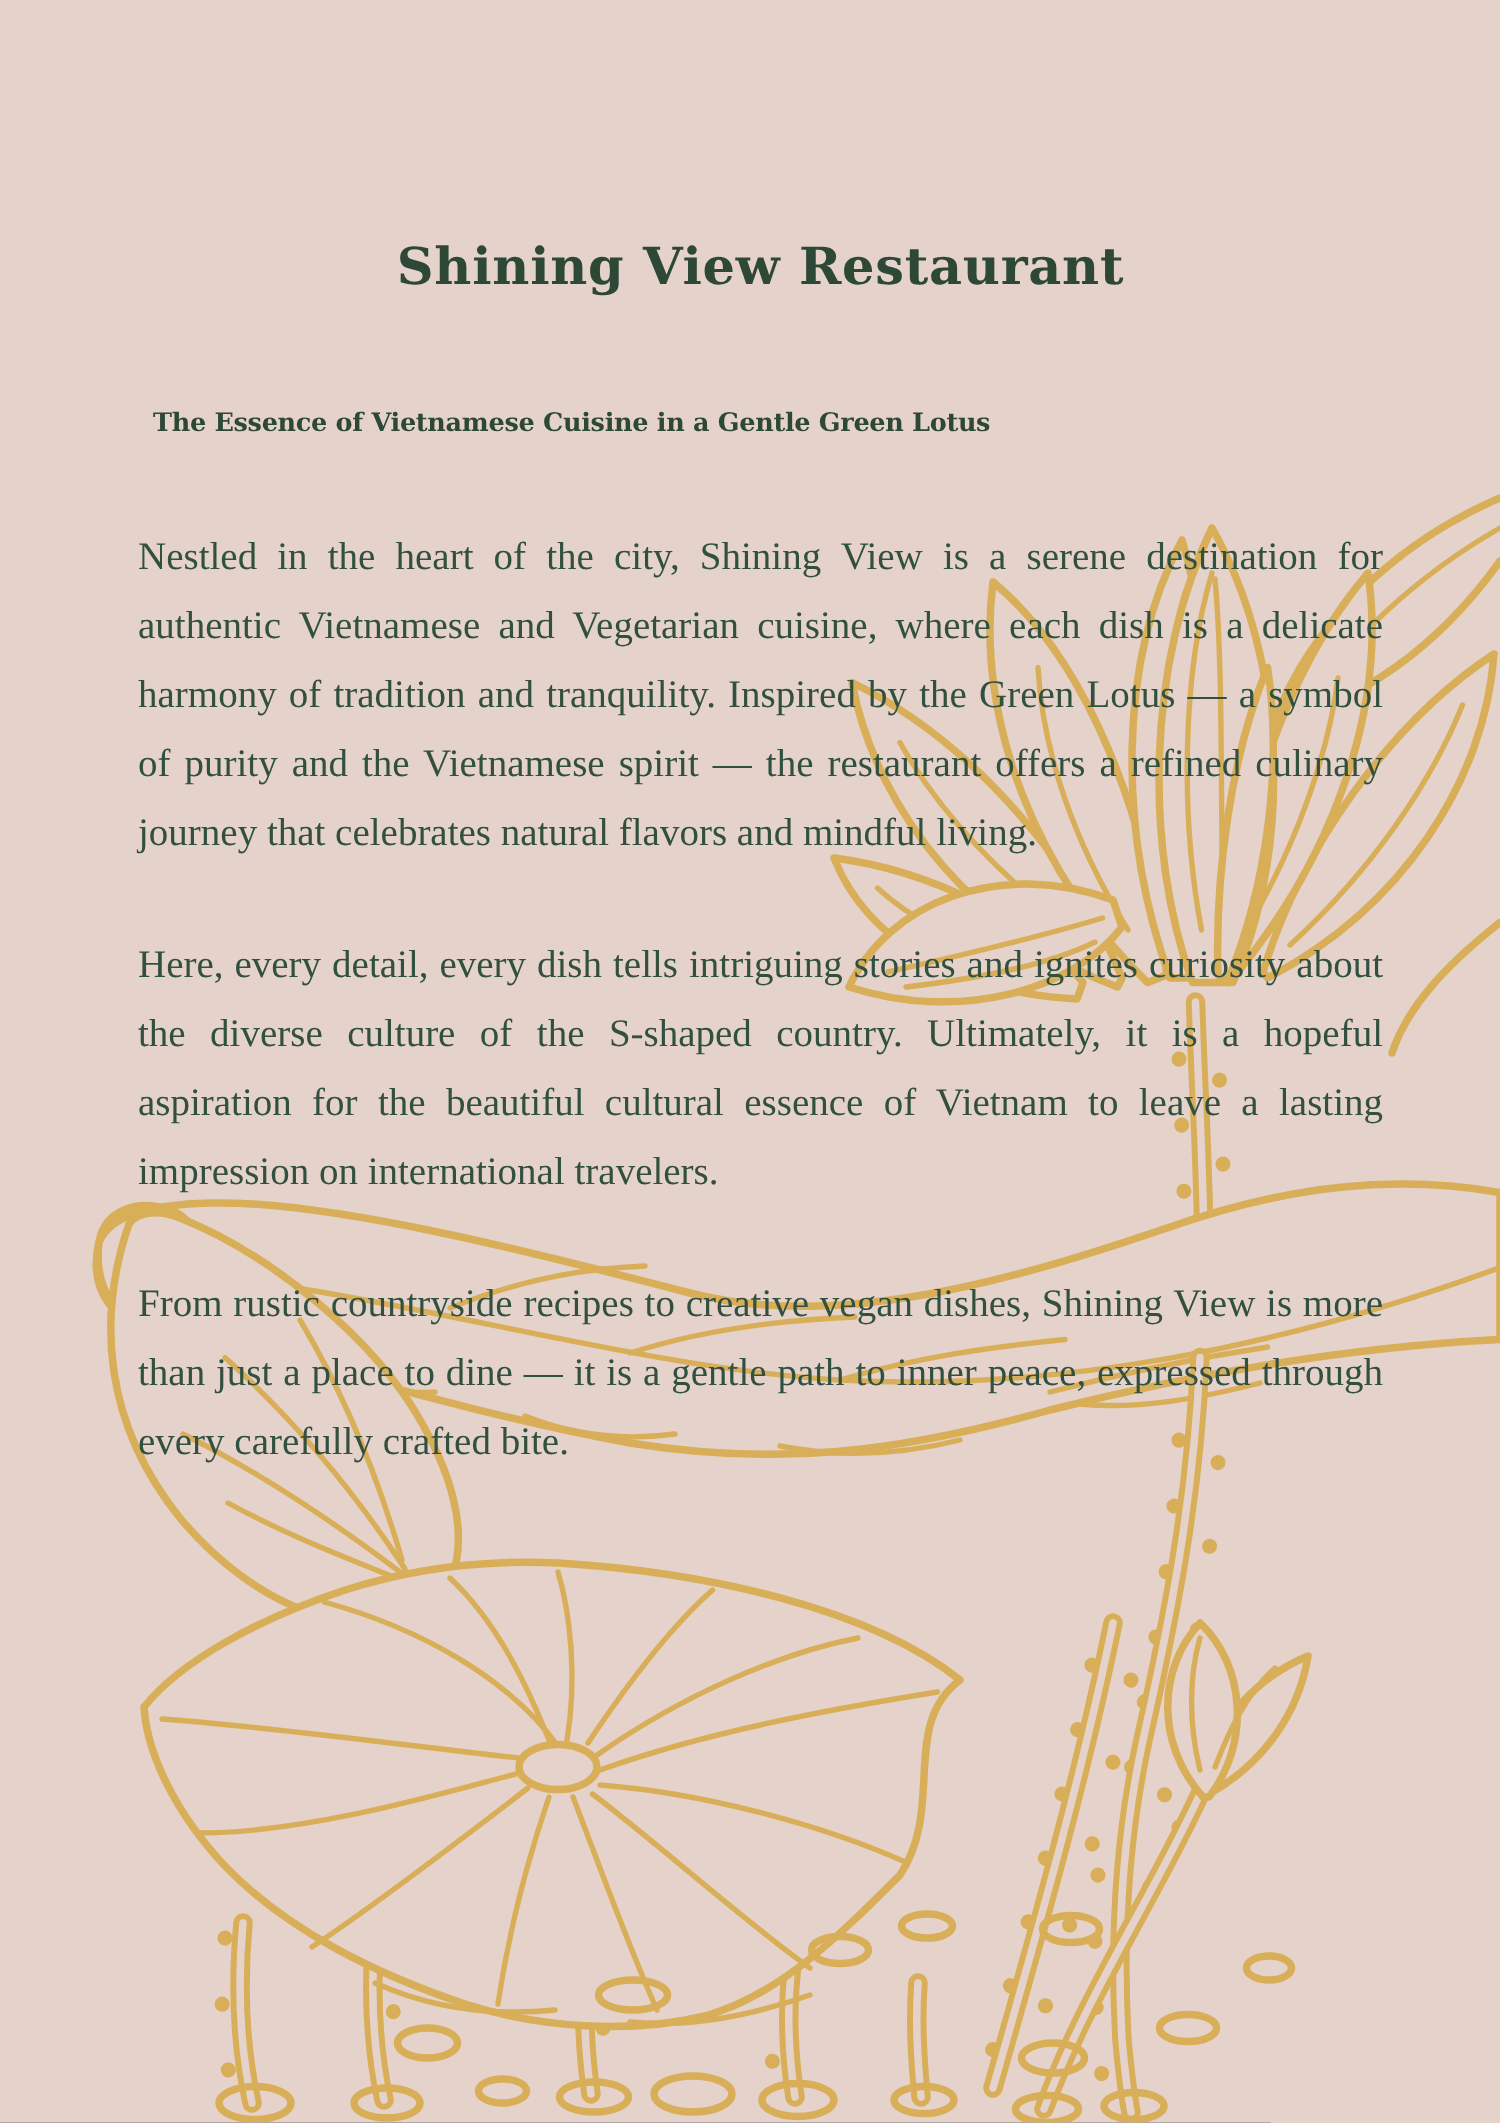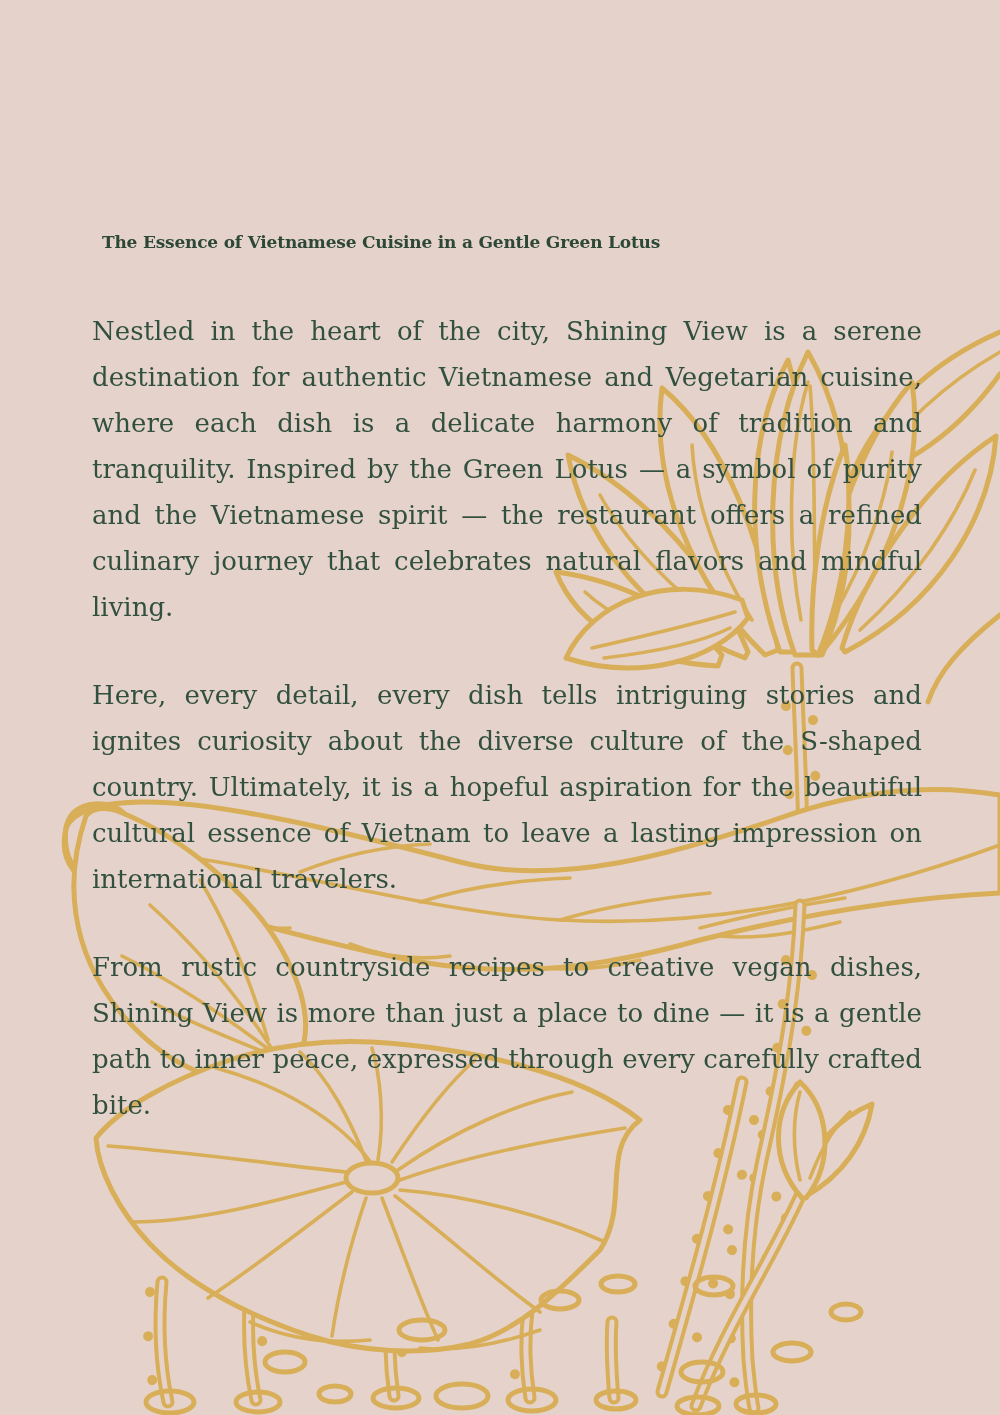--- a/index.html
+++ b/index.html
@@ -34,20 +34,21 @@
   .subtitle{
     margin:74px 0 0 10px;
     font-size:17px;font-weight:bold;letter-spacing:-.2px;
     white-space:nowrap;
     color:var(--titleGreen,#2d4837);
   }
   .body-copy p{
     margin:42px 0 0 0;
     font-size:26px;line-height:46px;
     text-align:justify;
+    font-family:Liberation Serif, serif;
   }
   .body-copy p.first{margin-top:56px;}
 </style>
 </head>
 <body>
 
 <div class="page">
 
   <svg class="art" viewBox="0 0 1000 1415" aria-hidden="true">
 
@@ -193,20 +194,21 @@
       <ellipse class="g" cx="258" cy="1402" rx="22" ry="10"></ellipse>
       <ellipse class="g" cx="396" cy="1398" rx="23" ry="10"></ellipse>
       <ellipse class="g" cx="532" cy="1400" rx="24" ry="11"></ellipse>
       <ellipse class="g" cx="616" cy="1400" rx="20" ry="9"></ellipse>
       <ellipse class="g" cx="698" cy="1406" rx="21" ry="9"></ellipse>
       <ellipse class="g" cx="756" cy="1404" rx="20" ry="9"></ellipse>
     </g>
   </svg>
 
   <div class="content">
+    <h1 class="title">Shining View Restaurant</h1>
     <h2 class="subtitle">The Essence of Vietnamese Cuisine in a Gentle Green Lotus</h2>
     <div class="body-copy">
       <p class="first">Nestled in the heart of the city, Shining View is a serene destination for authentic Vietnamese and Vegetarian cuisine, where each dish is a delicate harmony of tradition and tranquility. Inspired by the Green Lotus — a symbol of purity and the Vietnamese spirit — the restaurant offers a refined culinary journey that celebrates natural flavors and mindful living.</p>
       <p>Here, every detail, every dish tells intriguing stories and ignites curiosity about the diverse culture of the S-shaped country. Ultimately, it is a hopeful aspiration for the beautiful cultural essence of Vietnam to leave a lasting impression on international travelers.</p>
       <p>From rustic countryside recipes to creative vegan dishes, Shining View is more than just a place to dine — it is a gentle path to inner peace, expressed through every carefully crafted bite.</p>
     </div>
   </div>
 
 </div>
 

